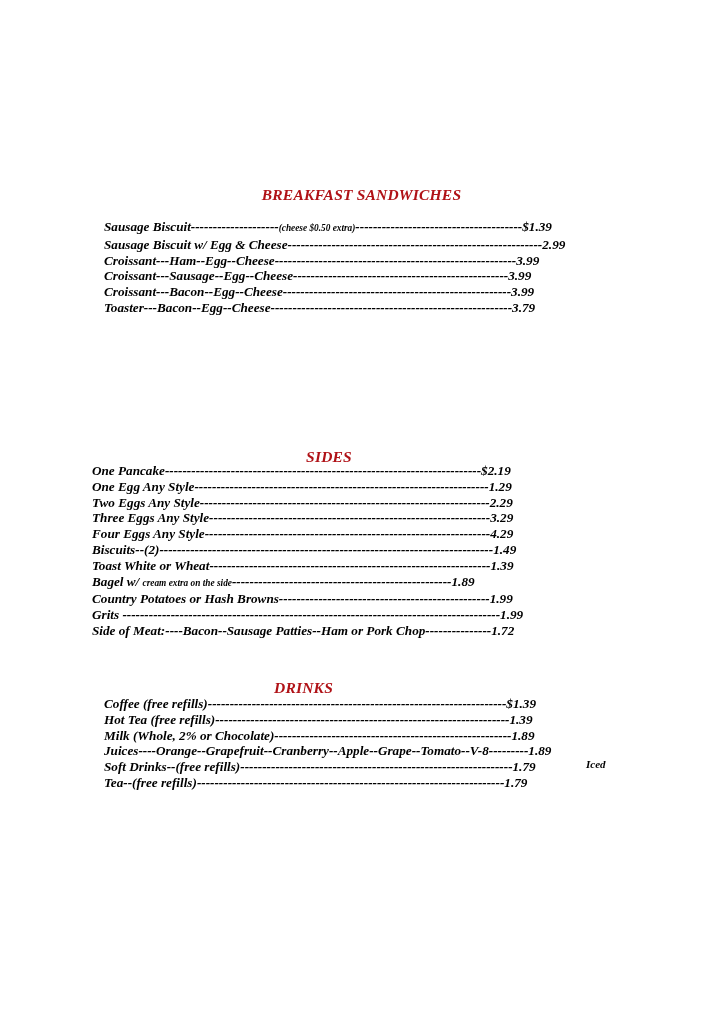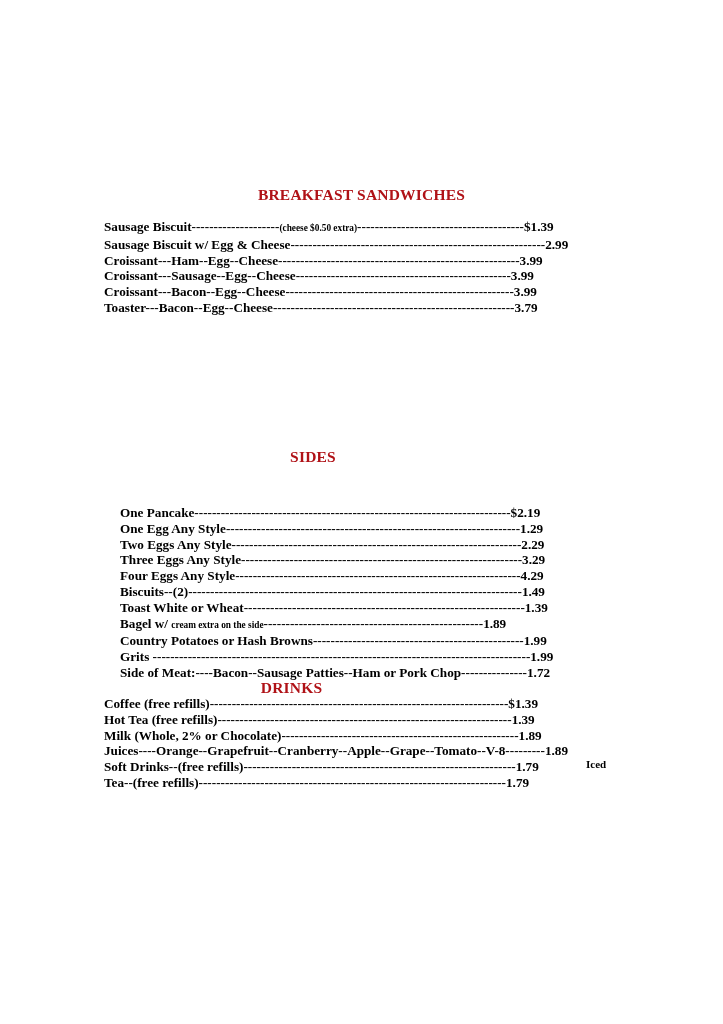--- a/index.html
+++ b/index.html
@@ -48,28 +48,29 @@
     word-break: break-word;
   }
   .menu-item .small {
     font-size: 9.3px;
     font-weight: bold;
   }
 
   
   .block {
     position: absolute;
+    font-style: italic;
   }
   #breakfast-title { left: 0; top: 186px; width: 723px; }
   #breakfast-list  { left: 104px; top: 219px; width: 466px; }
 
-  #sides-title { left: 0; top: 448px; width: 626px; }
-  #sides-list  { left: 120px; top: 463px; width: 466px; margin-top: 42px; }
+  #sides-title { left: 16px; top: 448px; width: 626px; }
+  #sides-list  { left: 92px; top: 463px; width: 466px; }
 
-  #drinks-title { left: 0; top: 679px; width: 583px; }
+  #drinks-title { left: 12px; top: 679px; width: 583px; }
   #drinks-list  { left: 104px; top: 696px; width: 466px; }
 
   #stray-note {
     left: 586px; top: 757px;
     font-family: "Liberation Serif", serif;
     font-weight: bold;
     font-size: 11px;
     line-height: 15.8px;
     color: #000000;
   }

